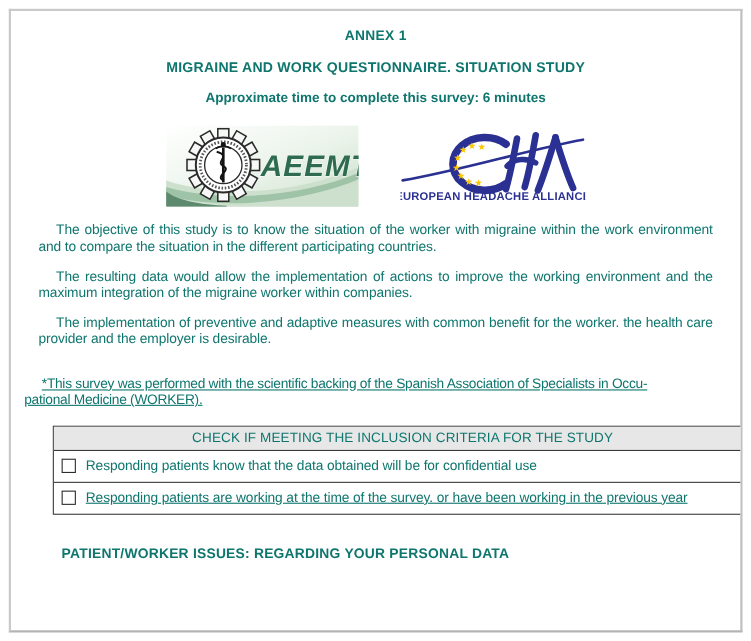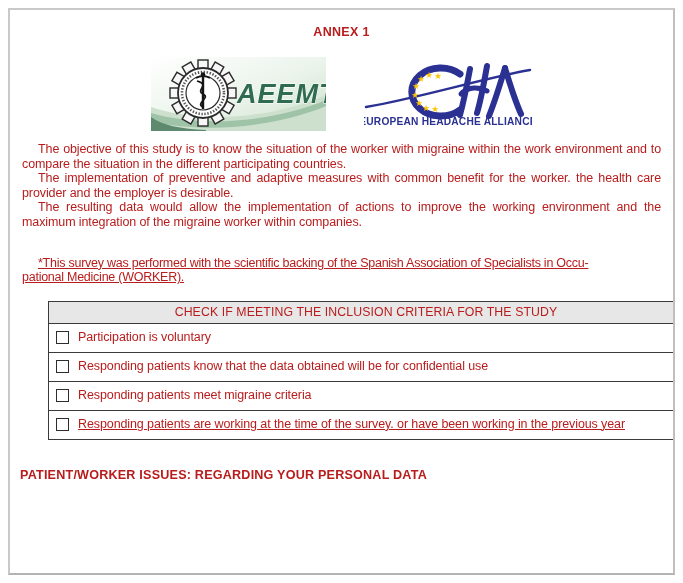--- a/index.html
+++ b/index.html
@@ -1,36 +1,36 @@
 <!DOCTYPE html>
 <html><head>
 <meta charset="utf-8">
 <style>
   html,body { margin:0; padding:0; background:#ffffff; }
   .page {
     position:relative; width:683px; height:583px; background:#ffffff;
-    font-family:"Liberation Sans", sans-serif; color:#b91c1c; overflow:hidden;
+    font-family:"Liberation Sans", sans-serif; color:#0f766e; overflow:hidden;
   }
   .frame {
     position:absolute; top:8px; left:8px; right:8px; bottom:8px;
     border:2px solid #c9c9c9; border-bottom-color:#b3b3b3; border-right-color:#bfbfbf;
     box-sizing:border-box; padding:15px 10px 0 10px; overflow:hidden;
   }
   .title-annex { text-align:center; font-weight:bold; font-size:12.5px; letter-spacing:0.3px; }
   .title-main  { text-align:center; font-weight:bold; font-size:12.8px; letter-spacing:0.2px; margin-top:14px; }
   .title-time  { text-align:center; font-weight:bold; font-size:12.3px; margin-top:14px; }
 
   .logos { display:flex; justify-content:center; align-items:center; gap:38px; margin-top:17px; height:76px; }
   .logo-aeemt { width:175px; height:74px; display:block; }
   .logo-eha   { width:168px; height:68px; display:block; }
 
   .intro { margin-top:10px; padding:0 2px; }
   .para {
     font-size:12.5px; line-height:14.6px; text-align:justify; text-indent:16px;
-    margin:0; letter-spacing:-0.1px;
+    margin:13px; letter-spacing:-0.1px;
   }
   .footnote { margin-top:26px; }
   .fn-line { font-size:12.5px; line-height:14.6px; white-space:nowrap; letter-spacing:-0.25px;text-decoration:underline; }
   .fn-line.first { text-indent:16px; }
 
   .ctable {
     margin:16px 0 0 28px; width:636px; border:1px solid #3a3a3a; box-sizing:border-box;
     background:#ffffff;
   }
   .ctable-header {
@@ -39,30 +39,32 @@
   }
   .crow { display:flex; align-items:flex-start; padding:6px 8px 7px 7px; border-bottom:1px solid #3a3a3a; }
   .crow:last-child { border-bottom:none;text-decoration:underline; }
   .cb {
     width:13px; height:13px; border:1.5px solid #2d2d2d; background:#ffffff;
     flex:none; margin:1px 9px 0 0; box-sizing:border-box;
   }
   .crow-label { font-size:12.5px; line-height:15px; letter-spacing:-0.1px; }
 
   .section-heading {
-    margin-top:28px; font-weight:bold; font-size:12.6px; letter-spacing:0.2px;
+    margin-top:28px; font-weight:bold; font-size:12.6px; letter-spacing:0.2px;margin-left:36px;
   }
 </style>
 </head>
 <body>
 
 <div class="page">
   <div class="frame">
 
     <div class="title-annex">ANNEX 1</div>
+    <div class="title-main">MIGRAINE AND WORK QUESTIONNAIRE. SITUATION STUDY</div>
+    <div class="title-time">Approximate time to complete this survey: 6 minutes</div>
 
     <div class="logos">
 
       <svg class="logo-aeemt" viewBox="0 0 175 74" xmlns="http://www.w3.org/2000/svg">
         <defs>
           <linearGradient id="aeemtBg" x1="0" y1="0" x2="1" y2="1">
             <stop offset="0" stop-color="#ffffff"></stop>
             <stop offset="0.55" stop-color="#eaf3ea"></stop>
             <stop offset="1" stop-color="#c9dfc9"></stop>
           </linearGradient>
@@ -118,41 +120,33 @@
           <text x="55" y="46">★</text>
           <text x="62" y="51">★</text>
           <text x="71" y="52">★</text>
         </g>
         <text x="84" y="65" text-anchor="middle" font-family="Liberation Sans, sans-serif" font-size="10.2" font-weight="bold" letter-spacing="0.2" fill="#2b3193">EUROPEAN HEADACHE ALLIANCE</text>
       </svg>
     </div>
 
     <div class="intro">
       <p class="para">The objective of this study is to know the situation of the worker with migraine within the work environment and to compare the situation in the different participating countries.</p>
+      <p class="para">The resulting data would allow the implementation of actions to improve the working environment and the maximum integration of the migraine worker within companies.</p>
       <p class="para">The implementation of preventive and adaptive measures with common benefit for the worker. the health care provider and the employer is desirable.</p>
-      <p class="para">The resulting data would allow the implementation of actions to improve the working environment and the maximum integration of the migraine worker within companies.</p>
       <div class="footnote">
         <div class="fn-line first">*This survey was performed with the scientific backing of the Spanish Association of Specialists in Occu-</div>
         <div class="fn-line">pational Medicine (WORKER).</div>
       </div>
     </div>
 
     <div class="ctable">
       <div class="ctable-header">CHECK IF MEETING THE INCLUSION CRITERIA FOR THE STUDY</div>
       <div class="crow">
         <span class="cb"></span>
-        <span class="crow-label">Participation is voluntary</span>
-      </div>
-      <div class="crow">
-        <span class="cb"></span>
         <span class="crow-label">Responding patients know that the data obtained will be for confidential use</span>
-      </div>
-      <div class="crow">
-        <span class="cb"></span>
-        <span class="crow-label">Responding patients meet migraine criteria</span>
       </div>
       <div class="crow">
         <span class="cb"></span>
         <span class="crow-label">Responding patients are working at the time of the survey. or have been working in the previous year</span>
       </div>
     </div>
 
     <div class="section-heading">PATIENT/WORKER ISSUES: REGARDING YOUR PERSONAL DATA</div>
 
   </div>

